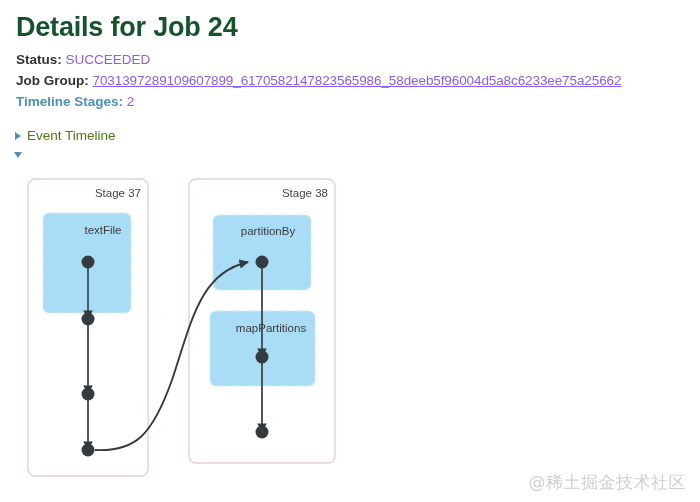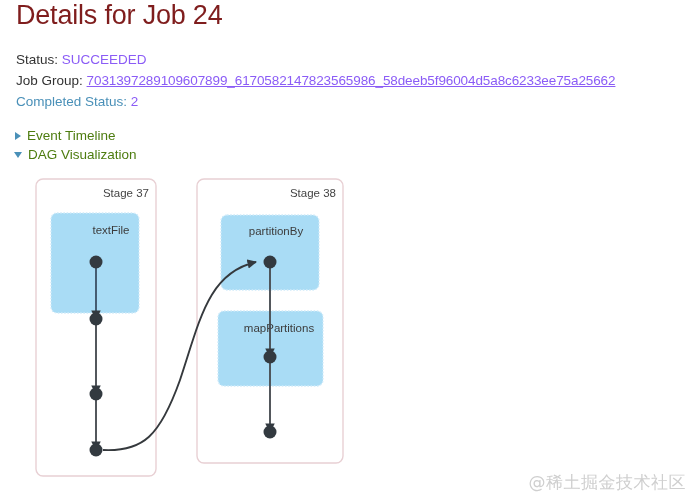--- a/index.html
+++ b/index.html
@@ -13,42 +13,42 @@
     font-family: "Liberation Sans", sans-serif;
     color: #333333;
     overflow: hidden;
     position: relative;
   }
 
   
   #page-title {
     position: absolute;
     left: 16px;
-    top: 0;
+    top: 12px;
     font-size: 27px;
-    font-weight: normal;
-    color: #7f1d1d;
+    font-weight: bold;
+    color: #14532d;
     letter-spacing: -0.2px;
   }
 
   
   #job-summary {
     position: absolute;
     left: 16px;
     top: 50px;
     width: 670px;
     font-size: 13.5px;
     line-height: 19px;
   }
   .summary-row {
     white-space: nowrap;
     margin-bottom: 2px;
   }
   .summary-key {
-    font-weight: normal;
+    font-weight: bold;
     color: #333333;
   }
   .summary-key.accent {
     color: #4a90b8;
   }
   .summary-val {
     color: #8b5cf6;
     font-weight: normal;
   }
   #job-group-row .summary-val {
@@ -87,21 +87,21 @@
   }
   .tri.down {
     border-left: 4.5px solid transparent;
     border-right: 4.5px solid transparent;
     border-top: 6px solid #4a90b8;
   }
 
   
   #dag-visualization {
     position: absolute;
-    left: 8px;
+    left: 0;
     top: 168px;
     width: 568px;
     height: 320px;
   }
   #dag-svg {
     display: block;
   }
   .stage-box {
     fill: #ffffff;
     stroke: #e8d0d4;
@@ -168,36 +168,35 @@
     <span class="summary-key">Status:</span>
     <span class="summary-val">SUCCEEDED</span>
   </div>
 
   <div class="summary-row" id="job-group-row">
     <span class="summary-key">Job Group:</span>
     <span class="summary-val">7031397289109607899_6170582147823565986_58deeb5f96004d5a8c6233ee75a25662</span>
   </div>
 
   <div class="summary-row">
-    <span class="summary-key accent">Completed Status:</span>
+    <span class="summary-key accent">Timeline Stages:</span>
     <span class="summary-val">2</span>
   </div>
 
 </div>
 
 <div id="toggles">
 
   <div class="toggle-row">
     <span class="tri right"></span>
     <span class="toggle-label">Event Timeline</span>
   </div>
 
   <div class="toggle-row">
     <span class="tri down"></span>
-    <span class="toggle-label">DAG Visualization</span>
   </div>
 
 </div>
 
 <div id="dag-visualization">
   <svg id="dag-svg" width="700" height="320" viewBox="0 0 700 320" xmlns="http://www.w3.org/2000/svg">
 
     <defs>
       <marker id="arrow" viewBox="0 0 10 10" refX="9" refY="5" markerWidth="5" markerHeight="5" orient="auto-start-reverse">
         <path d="M 0 0 L 10 5 L 0 10 z" class="arrow-head"></path>

